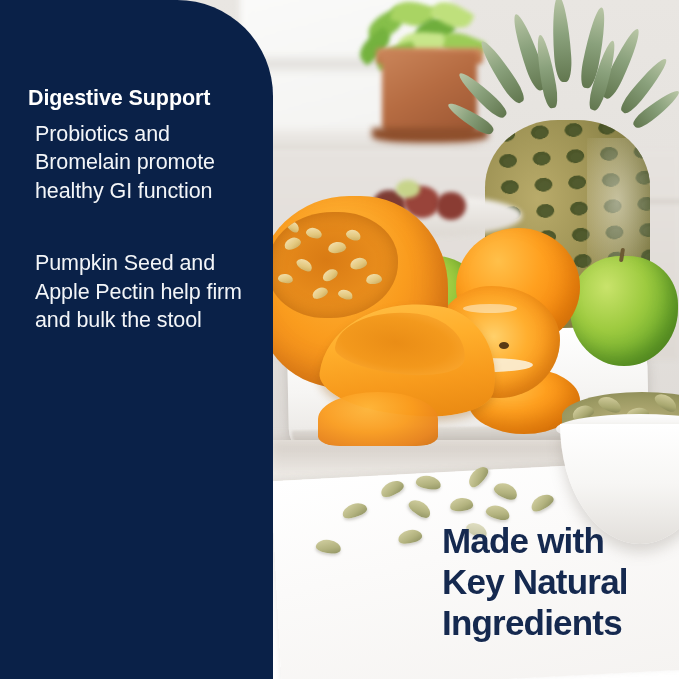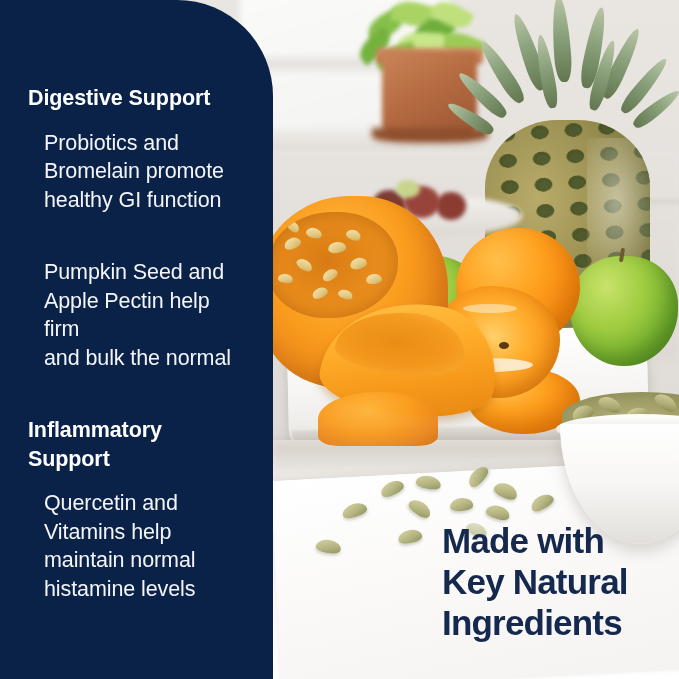--- a/index.html
+++ b/index.html
@@ -317,21 +317,21 @@
     color: #ffffff;
     margin: 0;
     white-space: pre-line;
   }
   .block-body {
     font-size: 21.5px;
     font-weight: 400;
     line-height: 28.5px;
     letter-spacing: -0.1px;
     color: #f3f5f8;
-    margin: 16px;
+    margin: 7px;
     white-space: pre-line;
   }
 
   
   .headline {
     position: absolute;
     left: 442px;
     top: 520px;
     width: 240px;
     font-size: 35px;
@@ -472,31 +472,23 @@
     <div class="block">
       <p class="block-title">Digestive Support</p>
       <p class="block-body">Probiotics and
 Bromelain promote
 healthy GI function</p>
     </div>
 
     <div class="block">
       <p class="block-body">Pumpkin Seed and
 Apple Pectin help firm
-and bulk the normal</p>
-    </div>
-
-    <div class="block">
-      <p class="block-title">Inflammatory
-Support</p>
-      <p class="block-body">Quercetin and
-Vitamins help
-maintain normal
-histamine levels</p>
-    </div>
+and bulk the stool</p>
+    </div>
+
 
   </div>
 
   <div class="headline">Made with
 Key Natural
 Ingredients</div>
 
 </div>
 
 </body></html>

